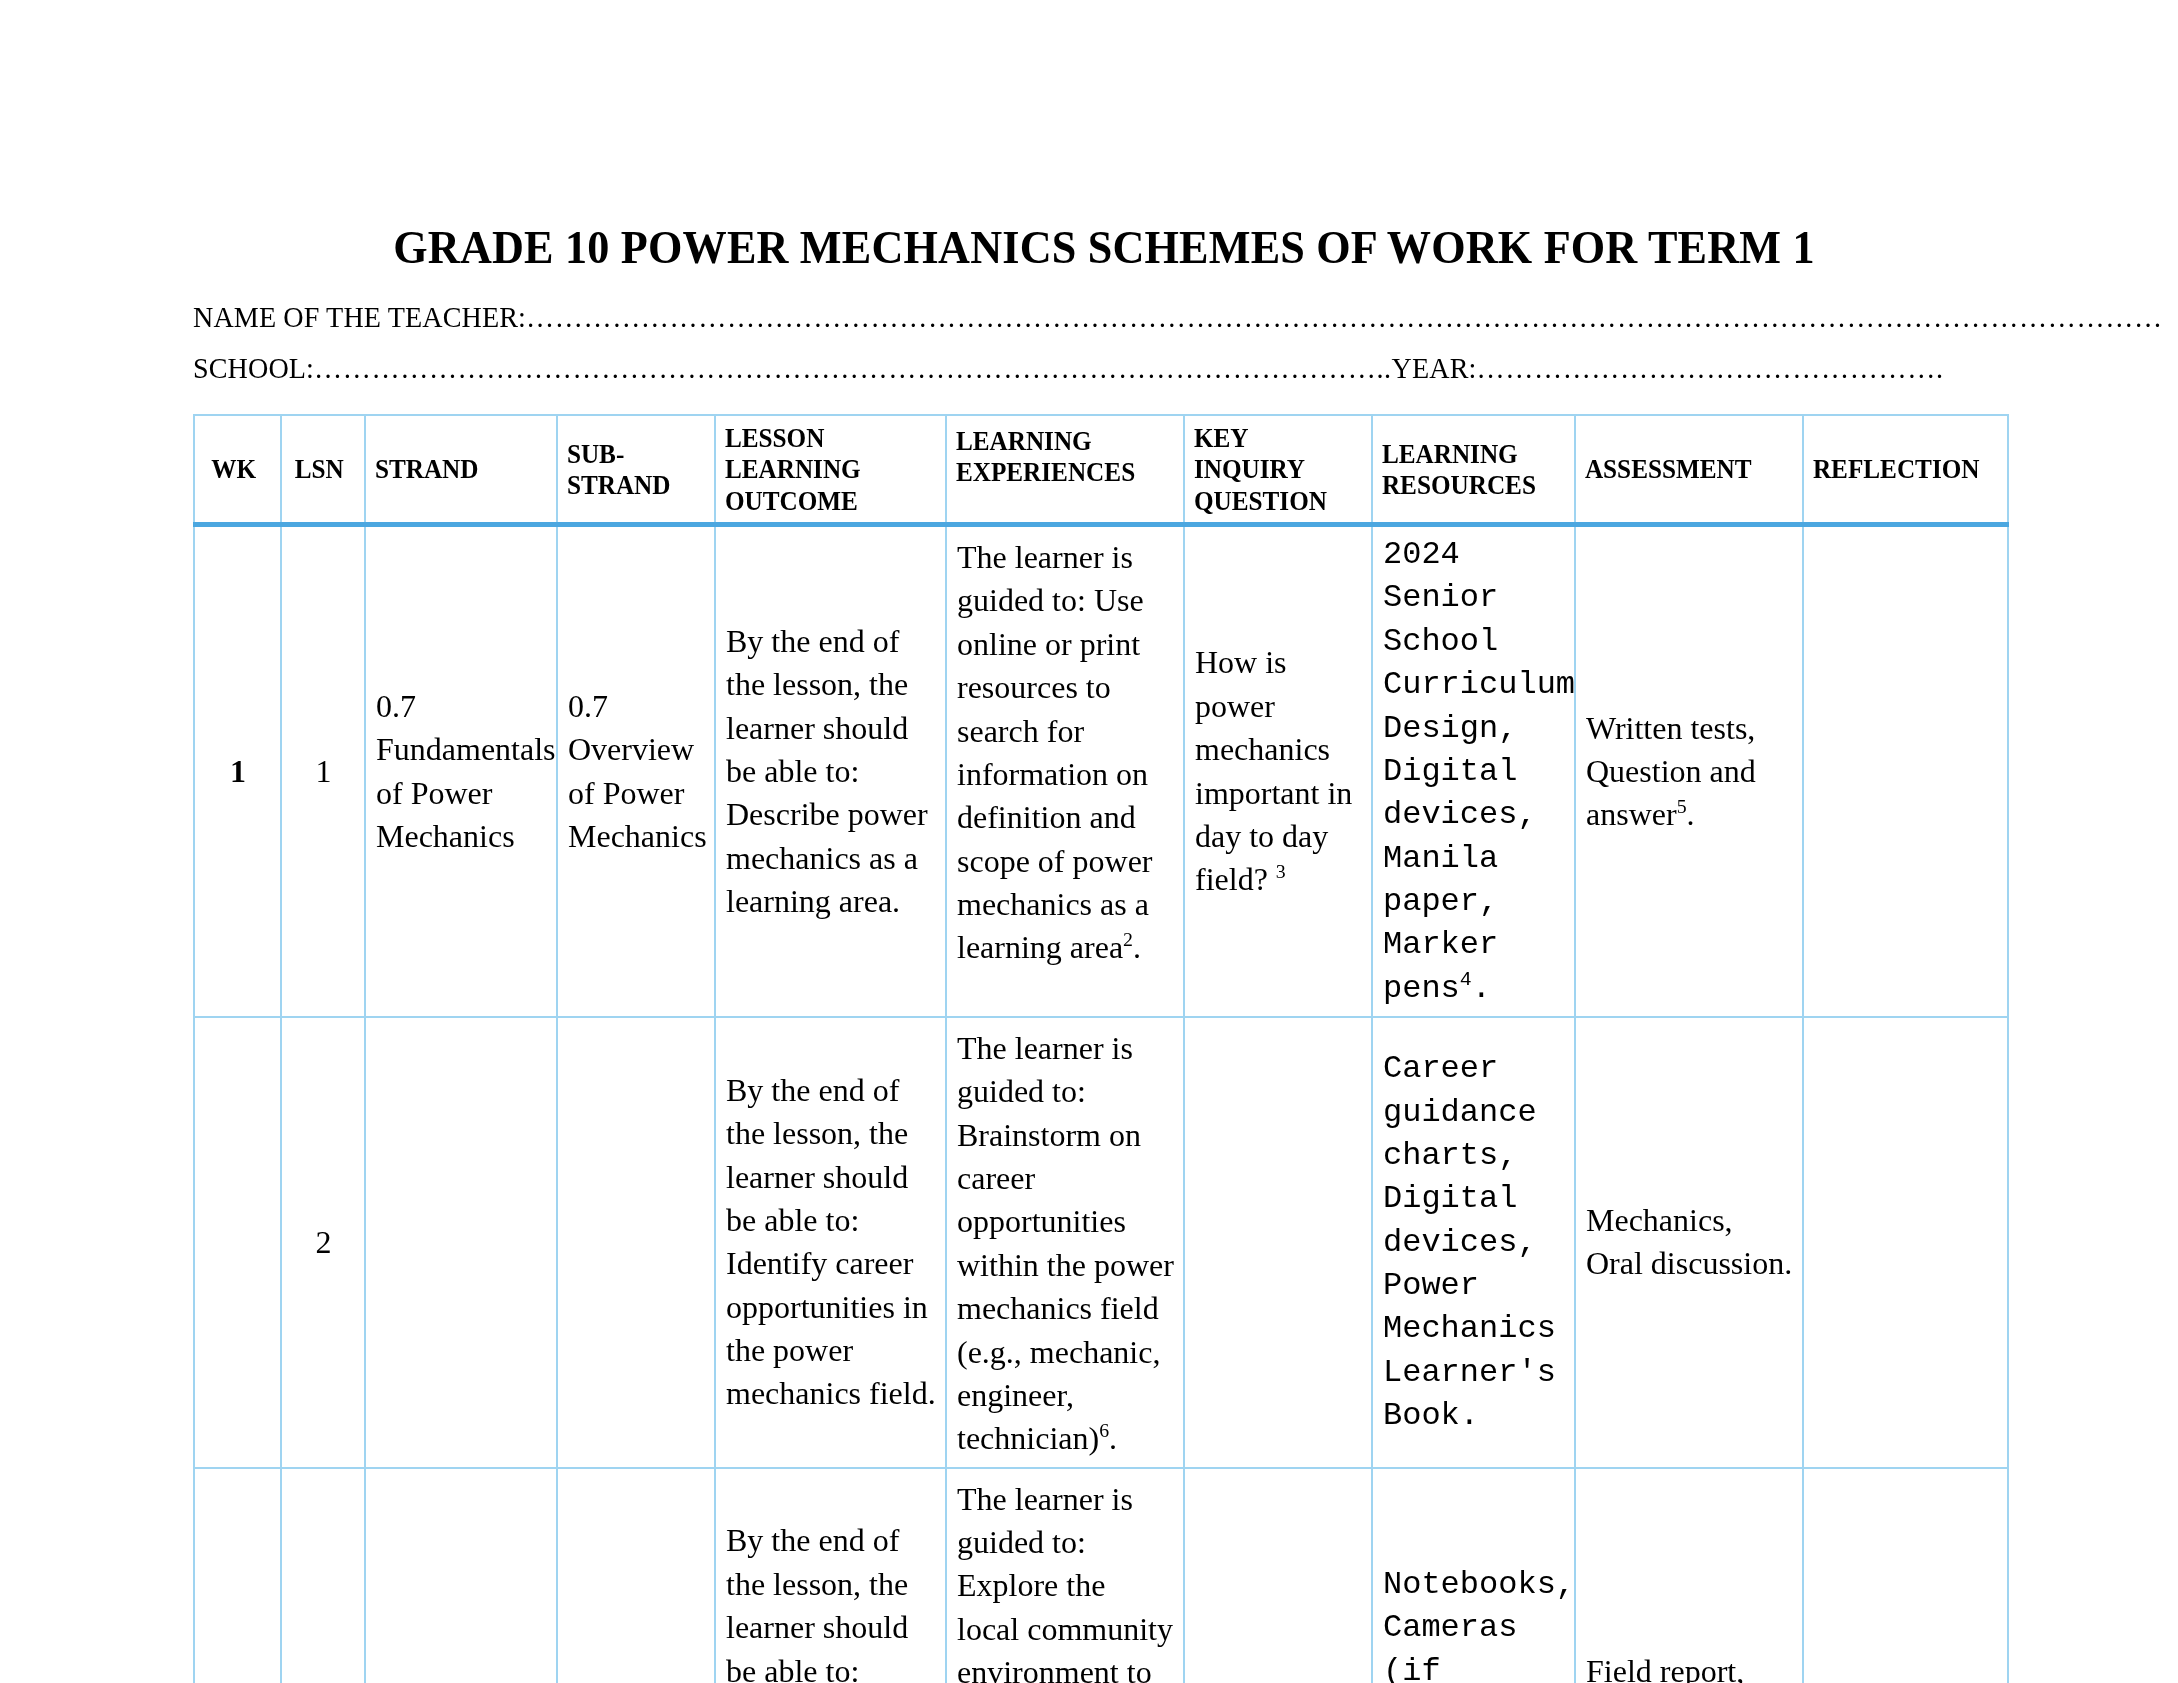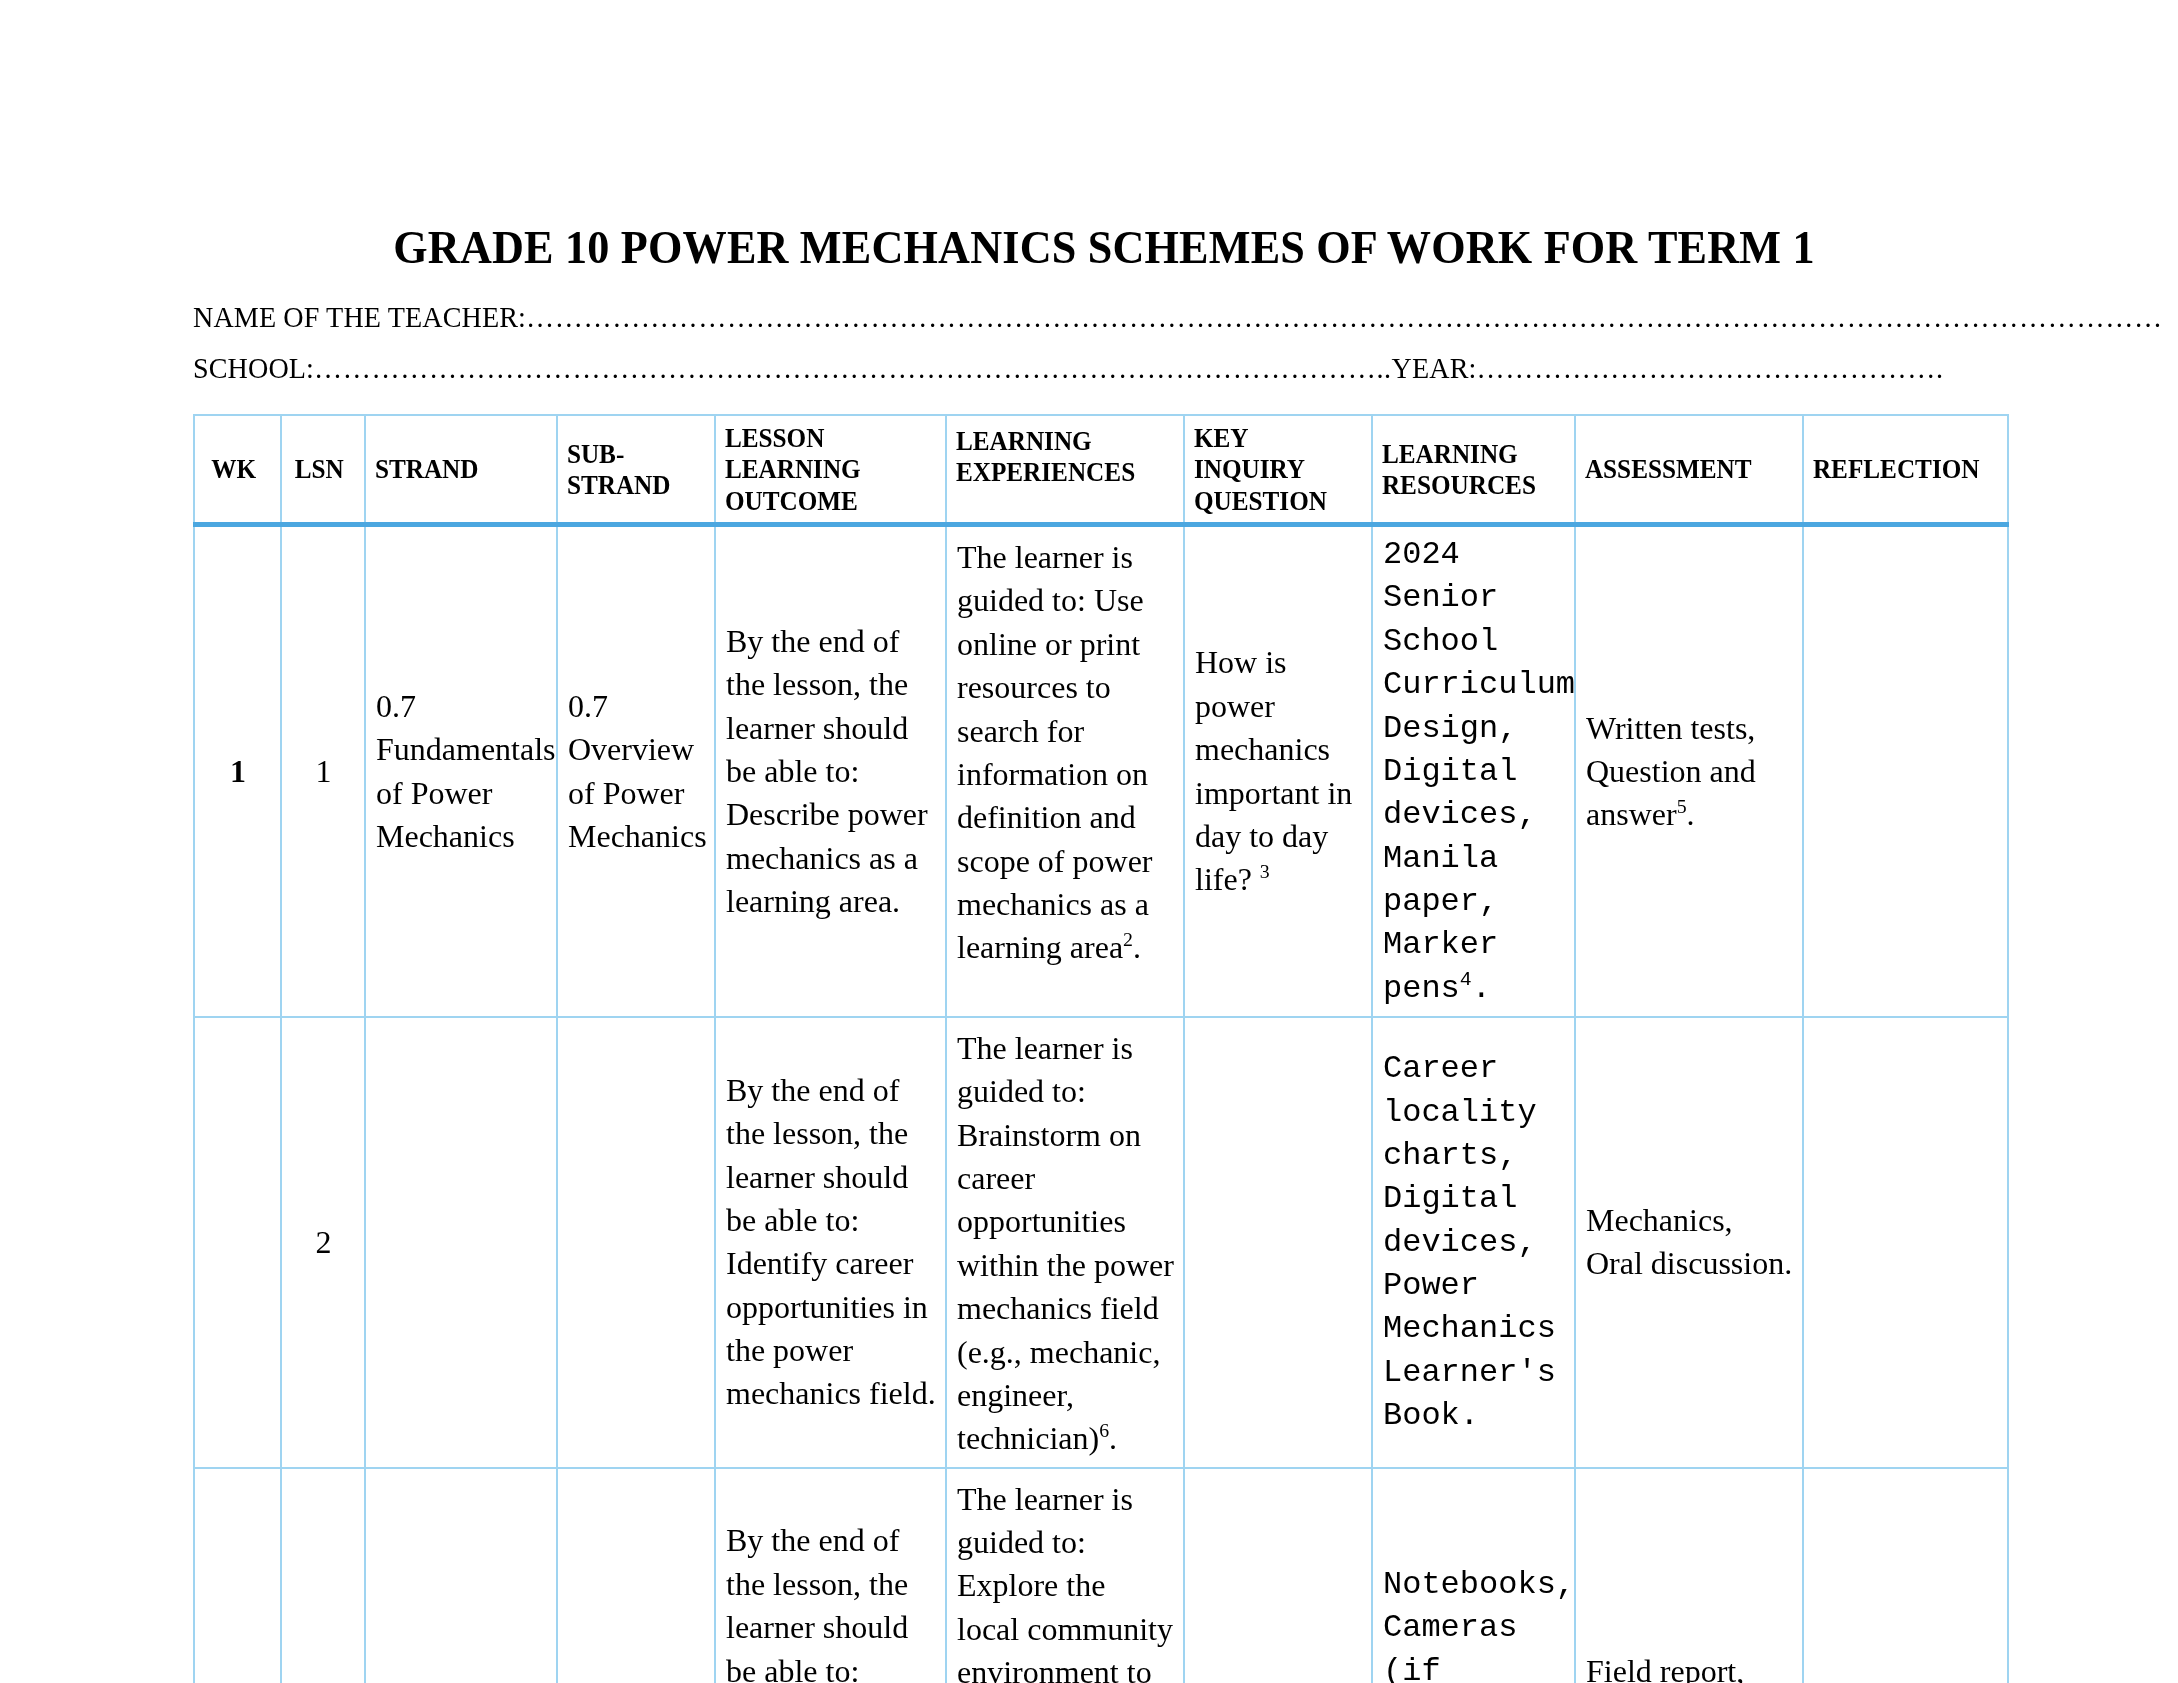--- a/index.html
+++ b/index.html
@@ -167,35 +167,35 @@
     </thead>
     <tbody>
 
       <tr>
         <td class="c-wk">1</td>
         <td class="c-lsn">1</td>
         <td class="c-strand">0.7 Fundamentals of Power Mechanics</td>
         <td class="c-substrand">0.7 Overview of Power Mechanics</td>
         <td class="c-llo">By the end of the lesson, the learner should be able to: Describe power mechanics as a learning area.</td>
         <td class="c-lex"><span>The learner is guided to: Use online or print resources to search for information on definition and scope of power mechanics as a learning area</span><sup>2</sup><span>.</span></td>
-        <td class="c-kiq"><span>How is power mechanics important in day to day life? </span><sup>3</sup><span></span></td>
+        <td class="c-kiq"><span>How is power mechanics important in day to day field? </span><sup>3</sup><span></span></td>
         <td class="c-lres"><span>2024 Senior School Curriculum Design, Digital devices, Manila paper, Marker pens</span><sup>4</sup><span>.</span></td>
         <td class="c-asmt"><span>Written tests, Question and answer</span><sup>5</sup><span>.</span></td>
         <td class="c-refl"></td>
       </tr>
 
       <tr>
         <td class="c-wk"></td>
         <td class="c-lsn">2</td>
         <td class="c-strand"></td>
         <td class="c-substrand"></td>
         <td class="c-llo">By the end of the lesson, the learner should be able to: Identify career opportunities in the power mechanics field.</td>
         <td class="c-lex"><span>The learner is guided to: Brainstorm on career opportunities within the power mechanics field (e.g., mechanic, engineer, technician)</span><sup>6</sup><span>.</span></td>
         <td class="c-kiq"><span></span><sup></sup><span></span></td>
-        <td class="c-lres"><span>Career locality charts, Digital devices, Power Mechanics Learner's Book.</span><sup></sup><span></span></td>
+        <td class="c-lres"><span>Career guidance charts, Digital devices, Power Mechanics Learner's Book.</span><sup></sup><span></span></td>
         <td class="c-asmt"><span>Mechanics, Oral discussion.</span><sup></sup><span></span></td>
         <td class="c-refl"></td>
       </tr>
 
       <tr>
         <td class="c-wk"></td>
         <td class="c-lsn">3</td>
         <td class="c-strand"></td>
         <td class="c-substrand"></td>
         <td class="c-llo">By the end of the lesson, the learner should be able to: Evaluate activities related to power mechanics in the locality.</td>

